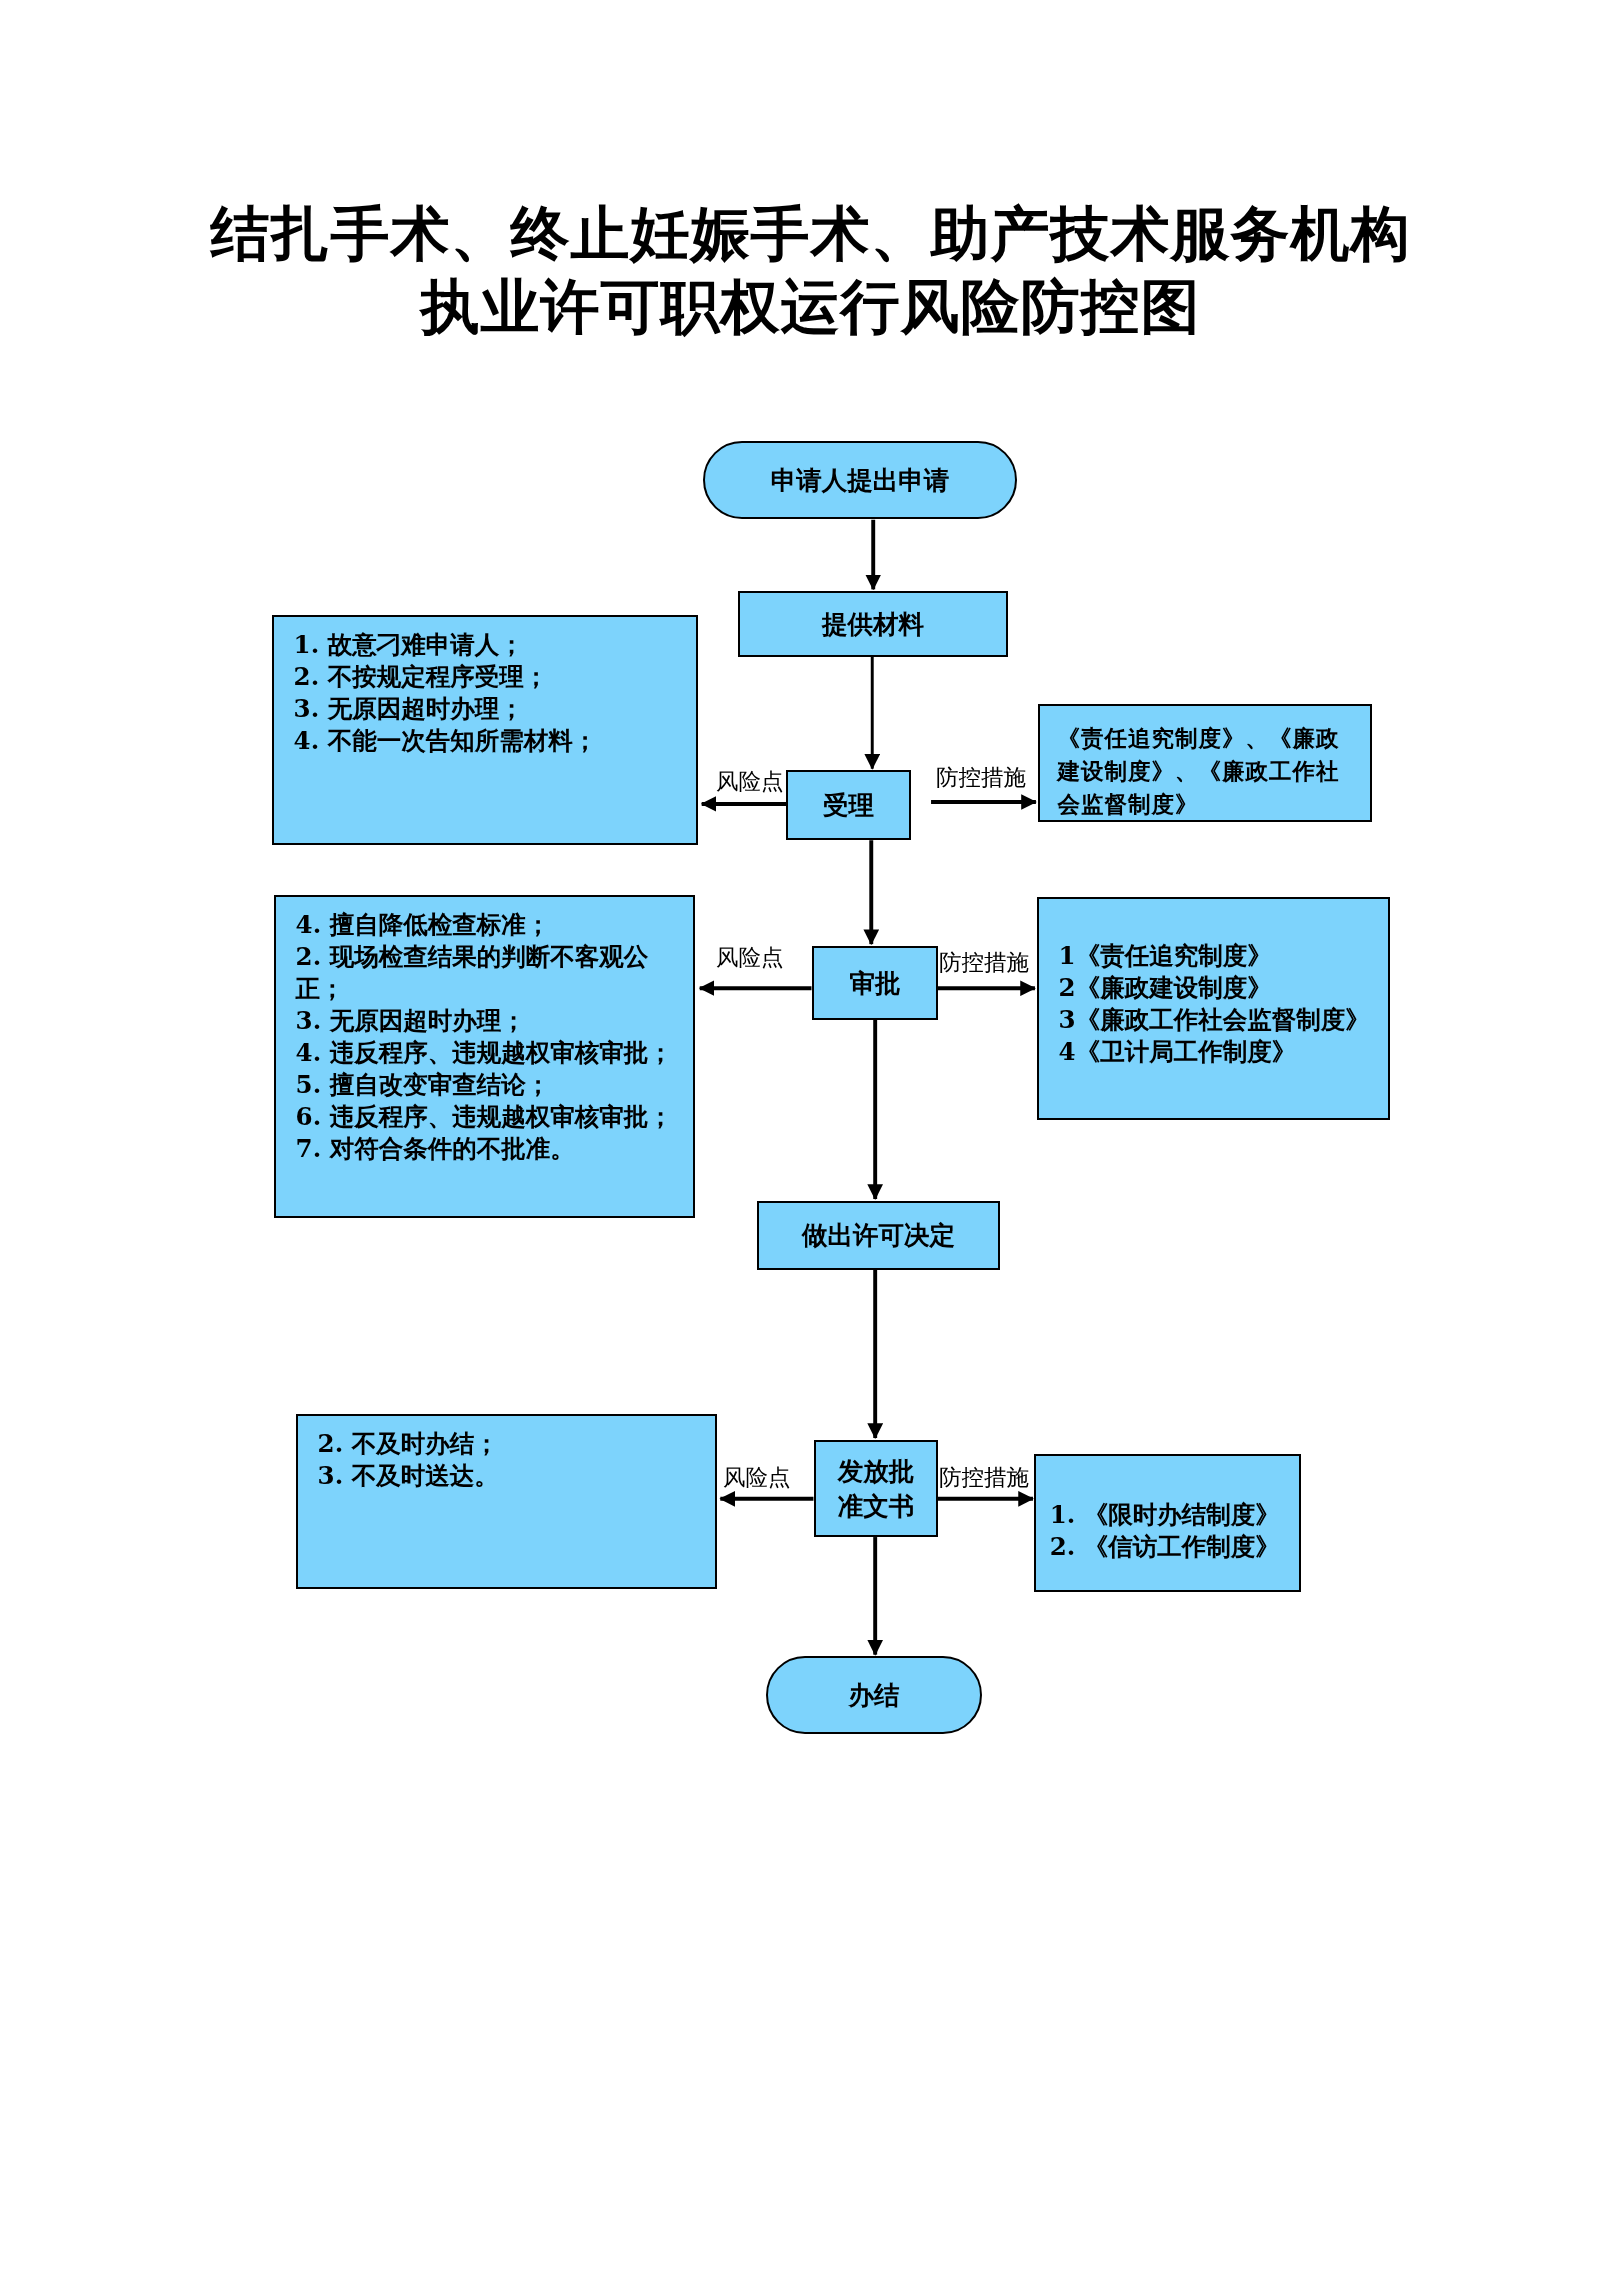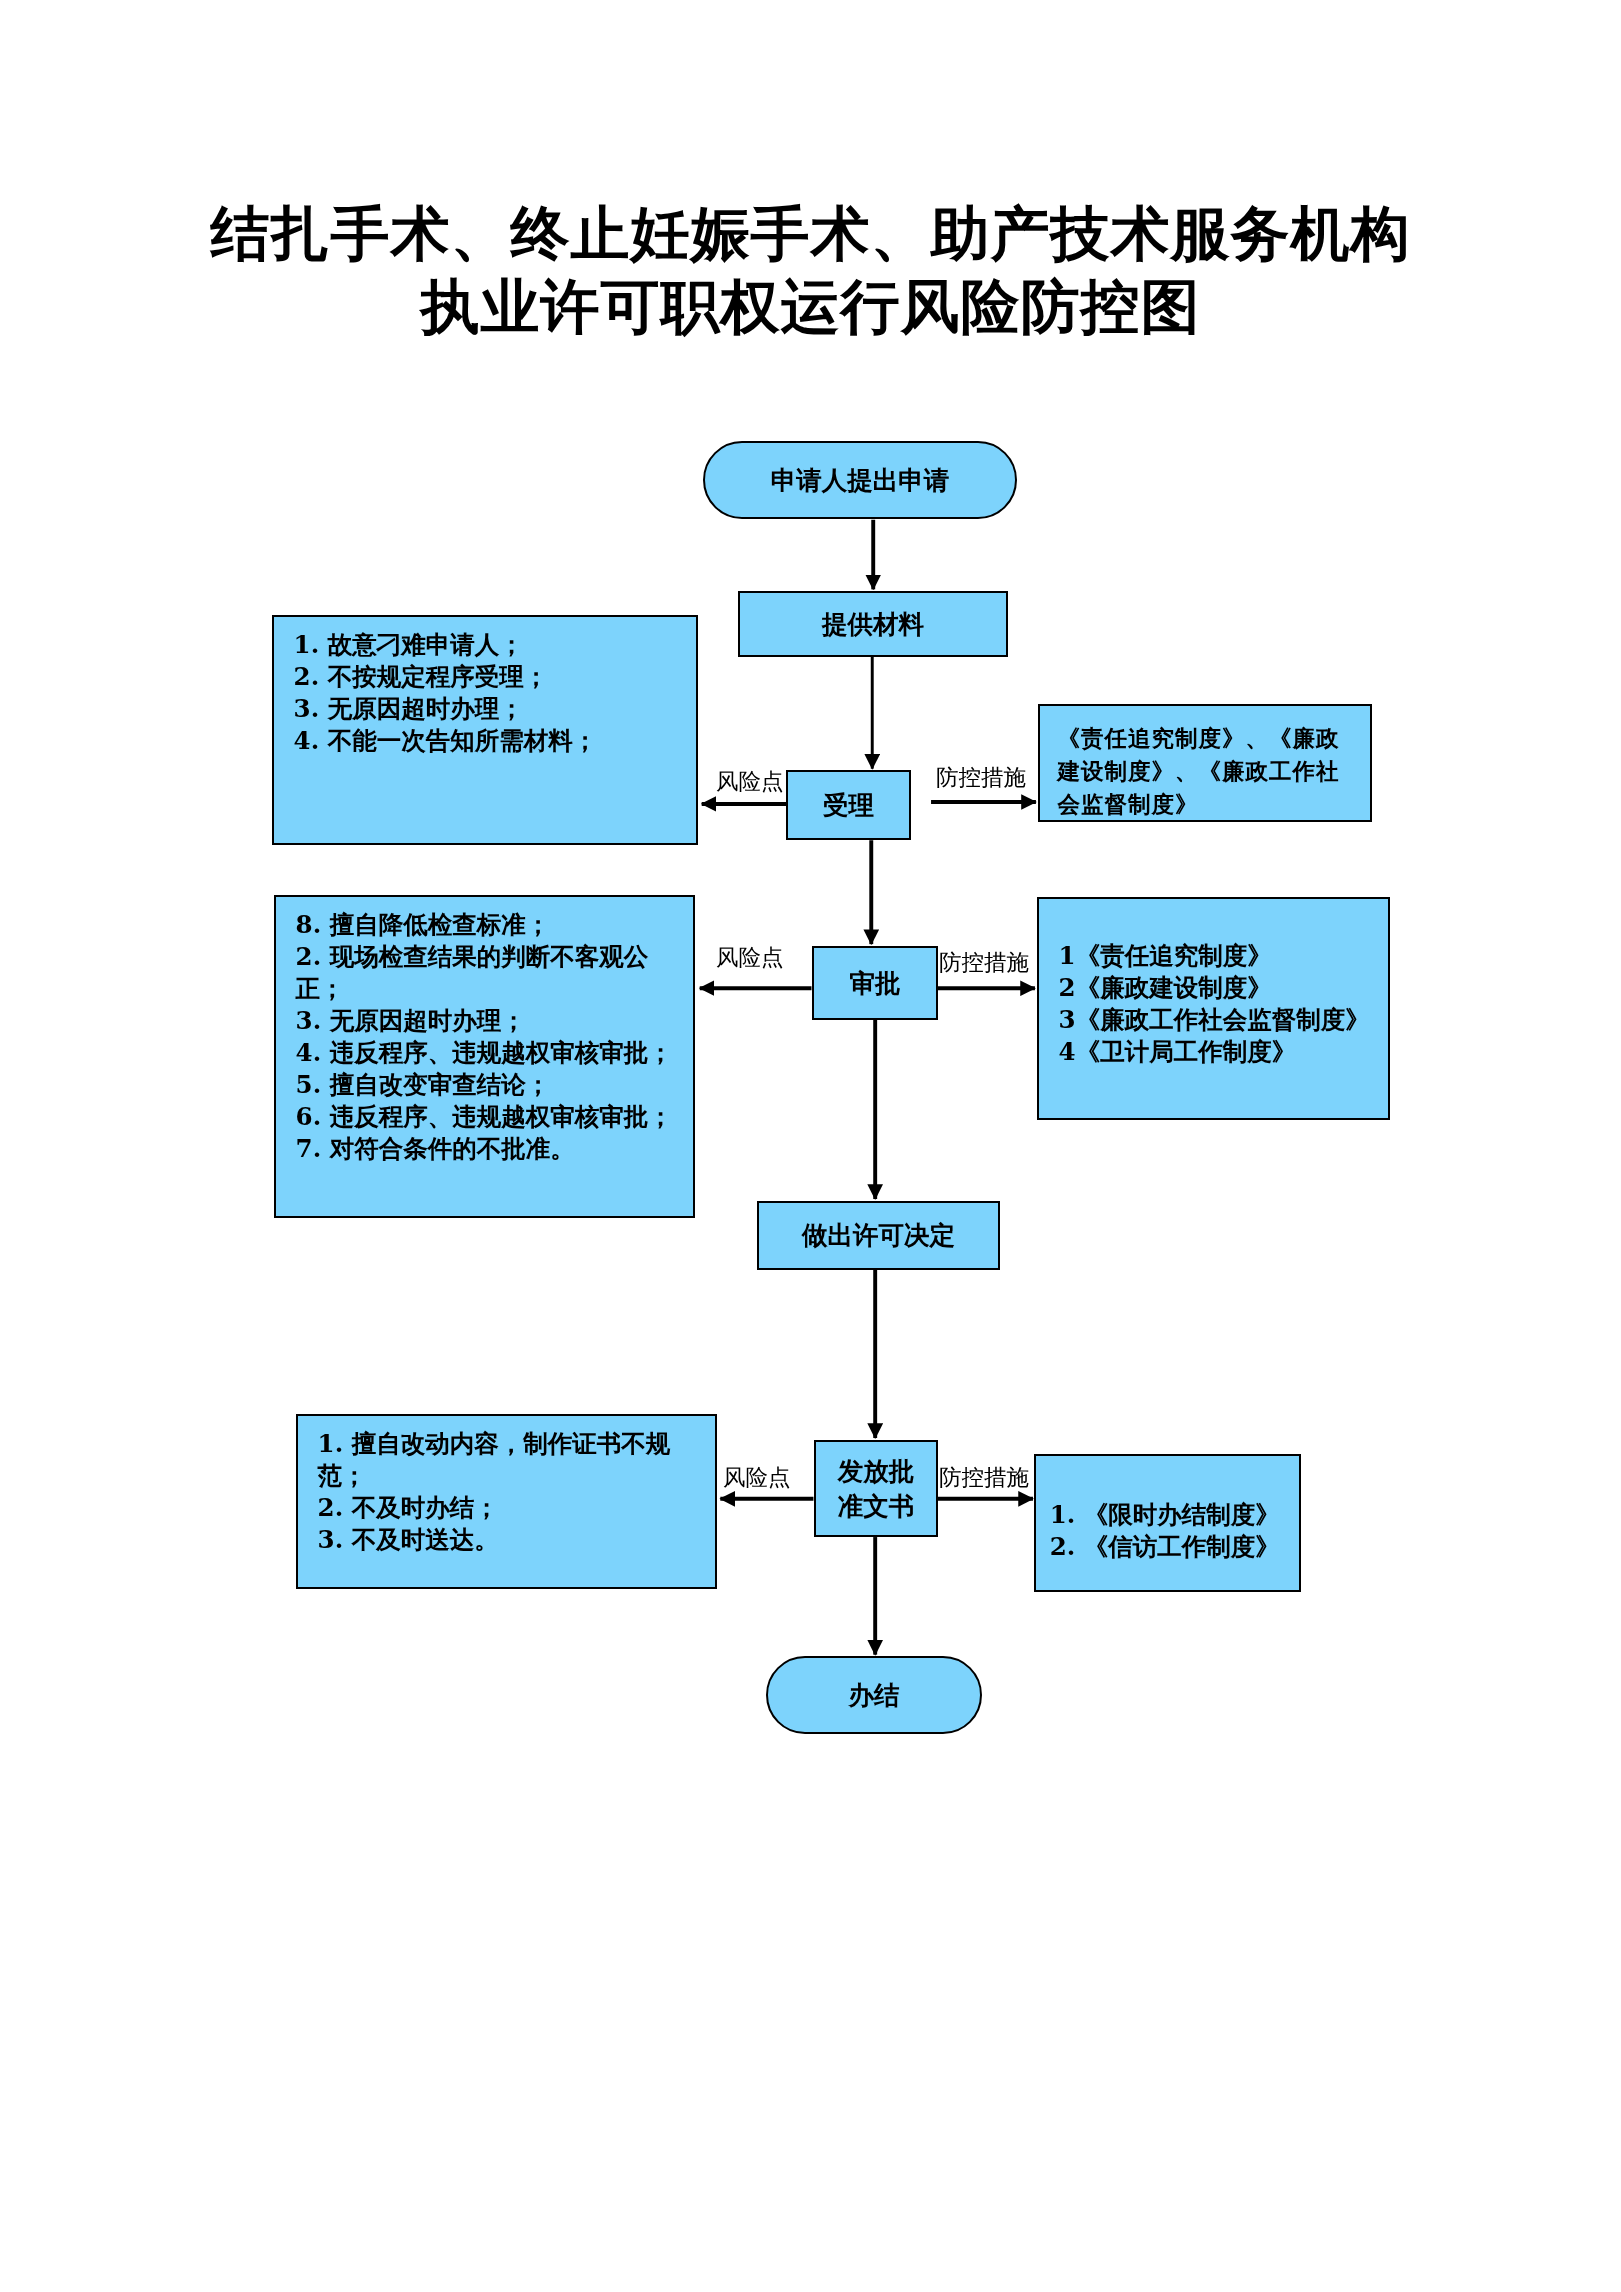--- a/index.html
+++ b/index.html
@@ -80,38 +80,37 @@
   <div>2. 不按规定程序受理；</div>
   <div>3. 无原因超时办理；</div>
   <div>4. 不能一次告知所需材料；</div>
 </div>
 
 <div class="box list" style="left:1038px; top:704px; width:334px; height:118px; font-size:22.5px; line-height:33px; padding:15.7px 11.8px 7.8px 17.6px; letter-spacing:1px;">
   <div>《责任追究制度》、《廉政建设制度》、《廉政工作社会监督制度》</div>
 </div>
 
 <div class="box list" style="left:274px; top:895px; width:421px; height:323px; padding-top:11.8px;">
-  <div>8. 擅自降低检查标准；</div>
+  <div>4. 擅自降低检查标准；</div>
   <div>2. 现场检查结果的判断不客观公正；</div>
   <div>3. 无原因超时办理；</div>
   <div>4. 违反程序、违规越权审核审批；</div>
   <div>5. 擅自改变审查结论；</div>
   <div>6. 违反程序、违规越权审核审批；</div>
   <div>7. 对符合条件的不批准。</div>
 </div>
 
 <div class="box list" style="left:1037px; top:897px; width:353px; height:223px; padding-top:41px;">
   <div>1《责任追究制度》</div>
   <div>2《廉政建设制度》</div>
   <div>3《廉政工作社会监督制度》</div>
   <div>4《卫计局工作制度》</div>
 </div>
 
 <div class="box list" style="left:296px; top:1414px; width:421px; height:175px; padding-top:11.8px;">
-  <div>1. 擅自改动内容，制作证书不规范；</div>
   <div>2. 不及时办结；</div>
   <div>3. 不及时送达。</div>
 </div>
 
 <div class="box list" style="left:1034px; top:1454px; width:267px; height:138px; padding-top:43px; padding-left:13.7px;">
   <div>1. 《限时办结制度》</div>
   <div>2. 《信访工作制度》</div>
 </div>
 
 

